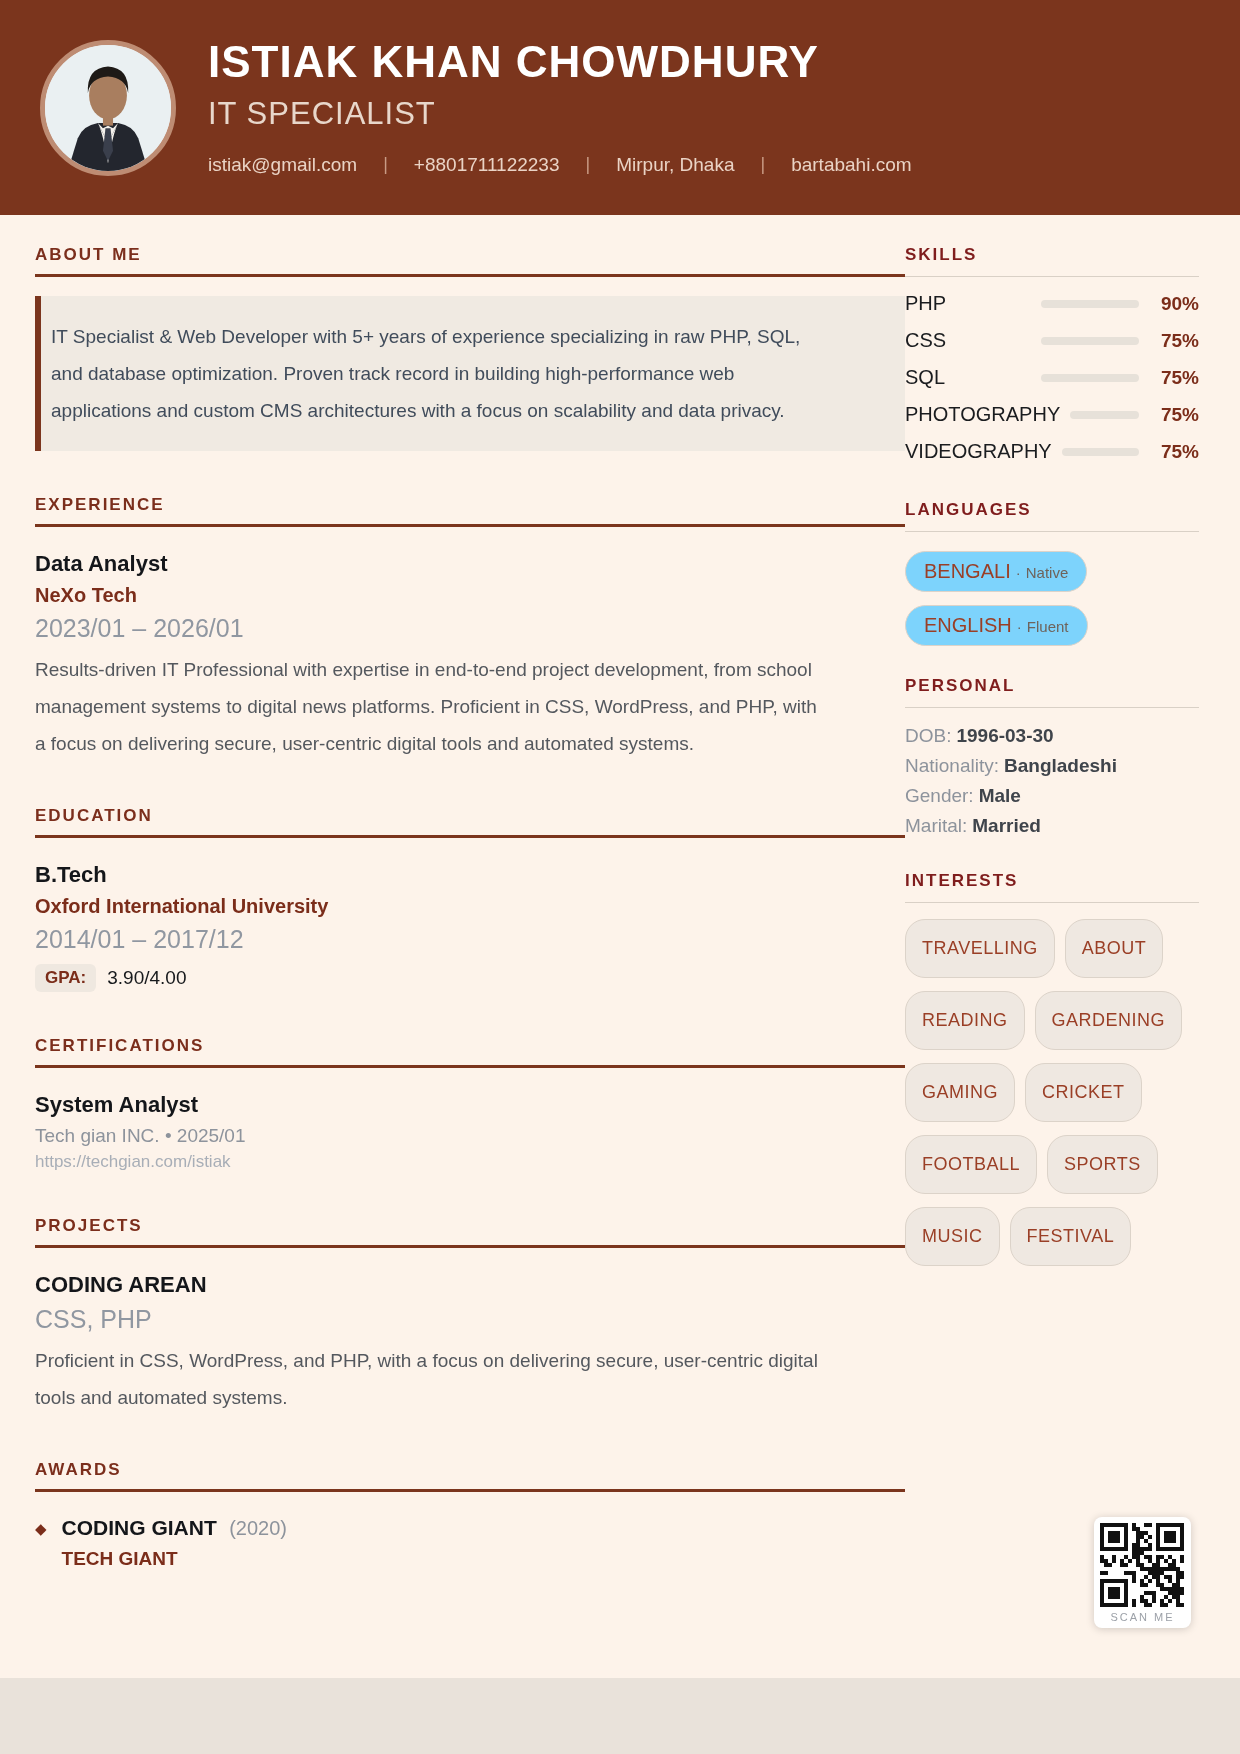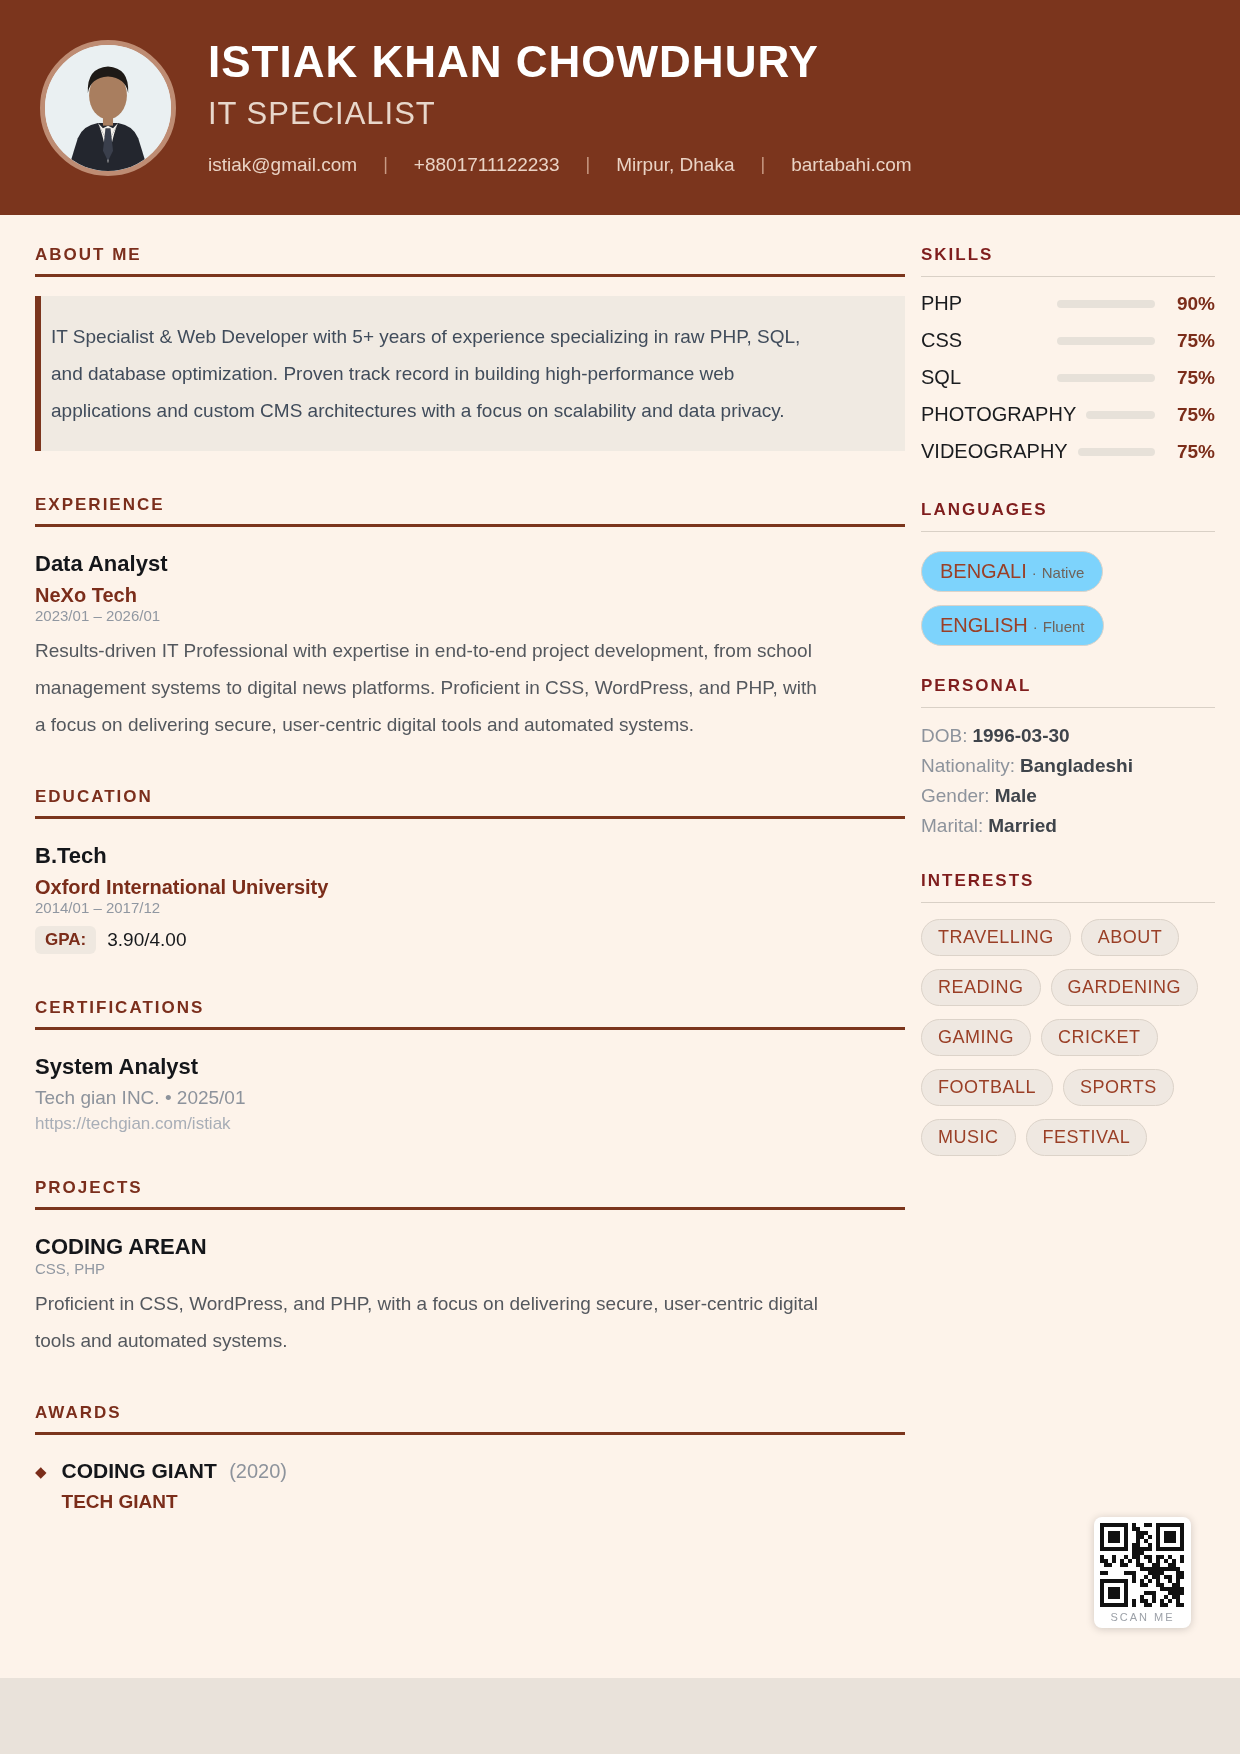--- a/index.html
+++ b/index.html
@@ -23,40 +23,40 @@
   .head-text { margin-left:32px; }
   .name {
     color:#FFFFFF; font-size:44px; font-weight:800; letter-spacing:1px;
     line-height:1.05;
   }
   .job-title { color:#E8D7CB; font-size:31px; letter-spacing:1px; margin-top:10px; }
   .contact-row { margin-top:22px; font-size:19px; color:#EAD3C5; display:flex; align-items:center; }
   .contact-row .sep { color:#C99B85; margin:0 26px; font-size:18px; }
 
   
-  .main { display:flex; padding:30px 35px 0 35px; gap:16px; }
+  .main { display:flex; padding:30px 35px 0 35px; gap:0; }
   .col-left { width:870px; flex:0 0 auto; }
   .col-right { width:294px; flex:0 0 auto; }
 
   
   .section { margin-bottom:44px; }
   .sec-h {
     font-size:17px; font-weight:800; color:#7B2E1C; letter-spacing:2px;
   }
   .sec-rule { height:3px; background:#7B351D; margin-top:9px; }
 
   .about-box {
     margin-top:19px; background:#F0EAE2; border-left:6px solid #7B351D;
     padding:22px 80px 22px 10px; font-size:19px; line-height:37px; color:#404C5B;
   }
 
   .item { margin-top:24px; }
   .item-role { font-size:22px; font-weight:800; color:#14161A; }
   .item-company { font-size:20px; font-weight:700; color:#7B2D1A; margin-top:7px; }
-  .item-dates { font-size:15px; color:#9097A1; }
+  .item-dates { font-size:25px; color:#9097A1; margin-top:7px; }
   .item-desc { font-size:19px; line-height:37px; color:#54585E; margin-top:8px; max-width:792px; }
 
   .gpa-row { margin-top:10px; display:flex; align-items:center; }
   .gpa-chip {
     background:#EFE8E0; border-radius:6px; padding:4px 10px;
     font-size:17px; font-weight:800; color:#7B2D1A;
   }
   .gpa-val { font-size:19px; color:#17191C; margin-left:11px; }
 
   .cert-org { font-size:19px; color:#8D939C; margin-top:7px; }
@@ -90,21 +90,21 @@
   .pill .lang-level { font-size:15px; color:#6E635B; }
 
   .personal-list { margin-top:13px; }
   .p-line { font-size:19px; line-height:30px; }
   .p-label { color:#8D939C; }
   .p-value { color:#3F444B; font-weight:800; margin-left:5px; }
 
   .int-wrap { margin-top:16px; display:flex; flex-wrap:wrap; gap:13px 10px; }
   .int-pill {
     background:#EFE8E1; border:1px solid #DCD3C9; border-radius:20px;
-    padding:7px 16px; font-size:18px; color:#9A3F26; letter-spacing:0.5px;
+    padding:18px 16px; font-size:18px; color:#9A3F26; letter-spacing:0.5px;
   }
 
   
   .qr-card {
     position:absolute; right:49px; bottom:50px; width:97px;
     background:#FFFFFF; border-radius:8px; padding:6px 6px 5px 6px;
     box-shadow:0 1px 8px rgba(0,0,0,0.18);
   }
   .qr-card svg { display:block; width:84px; height:84px; background:#fff; }
   .qr-label {

